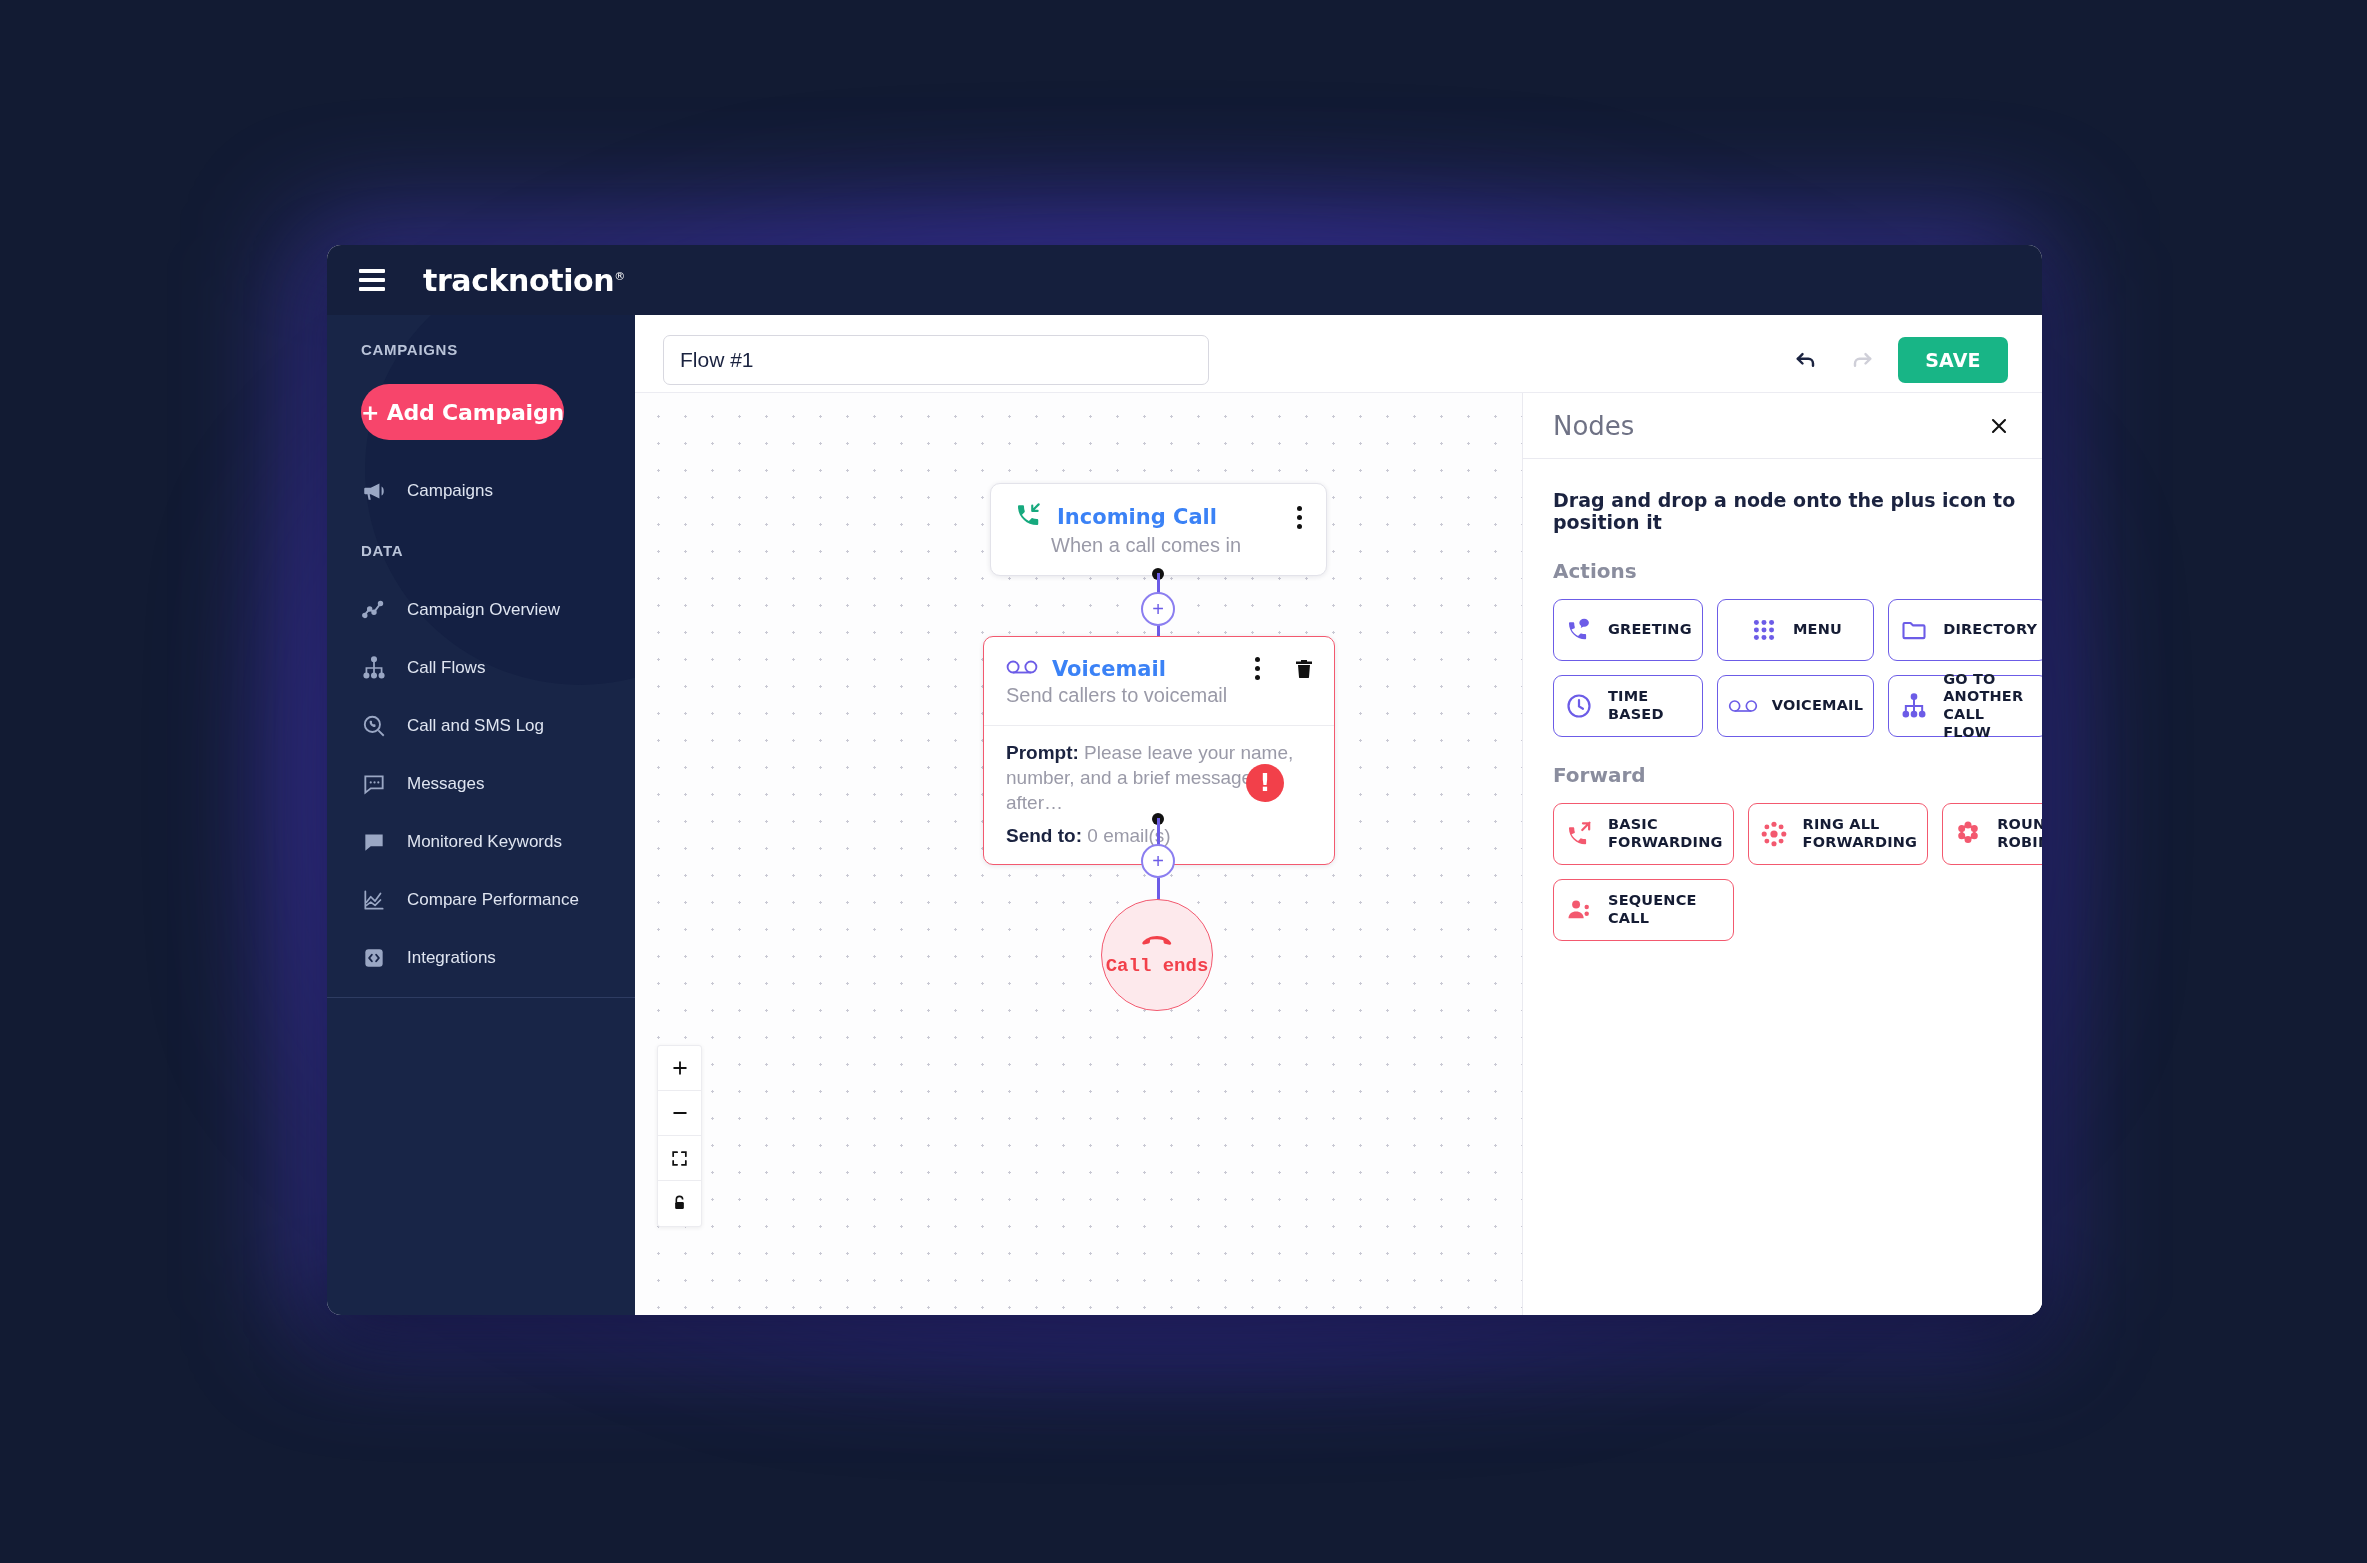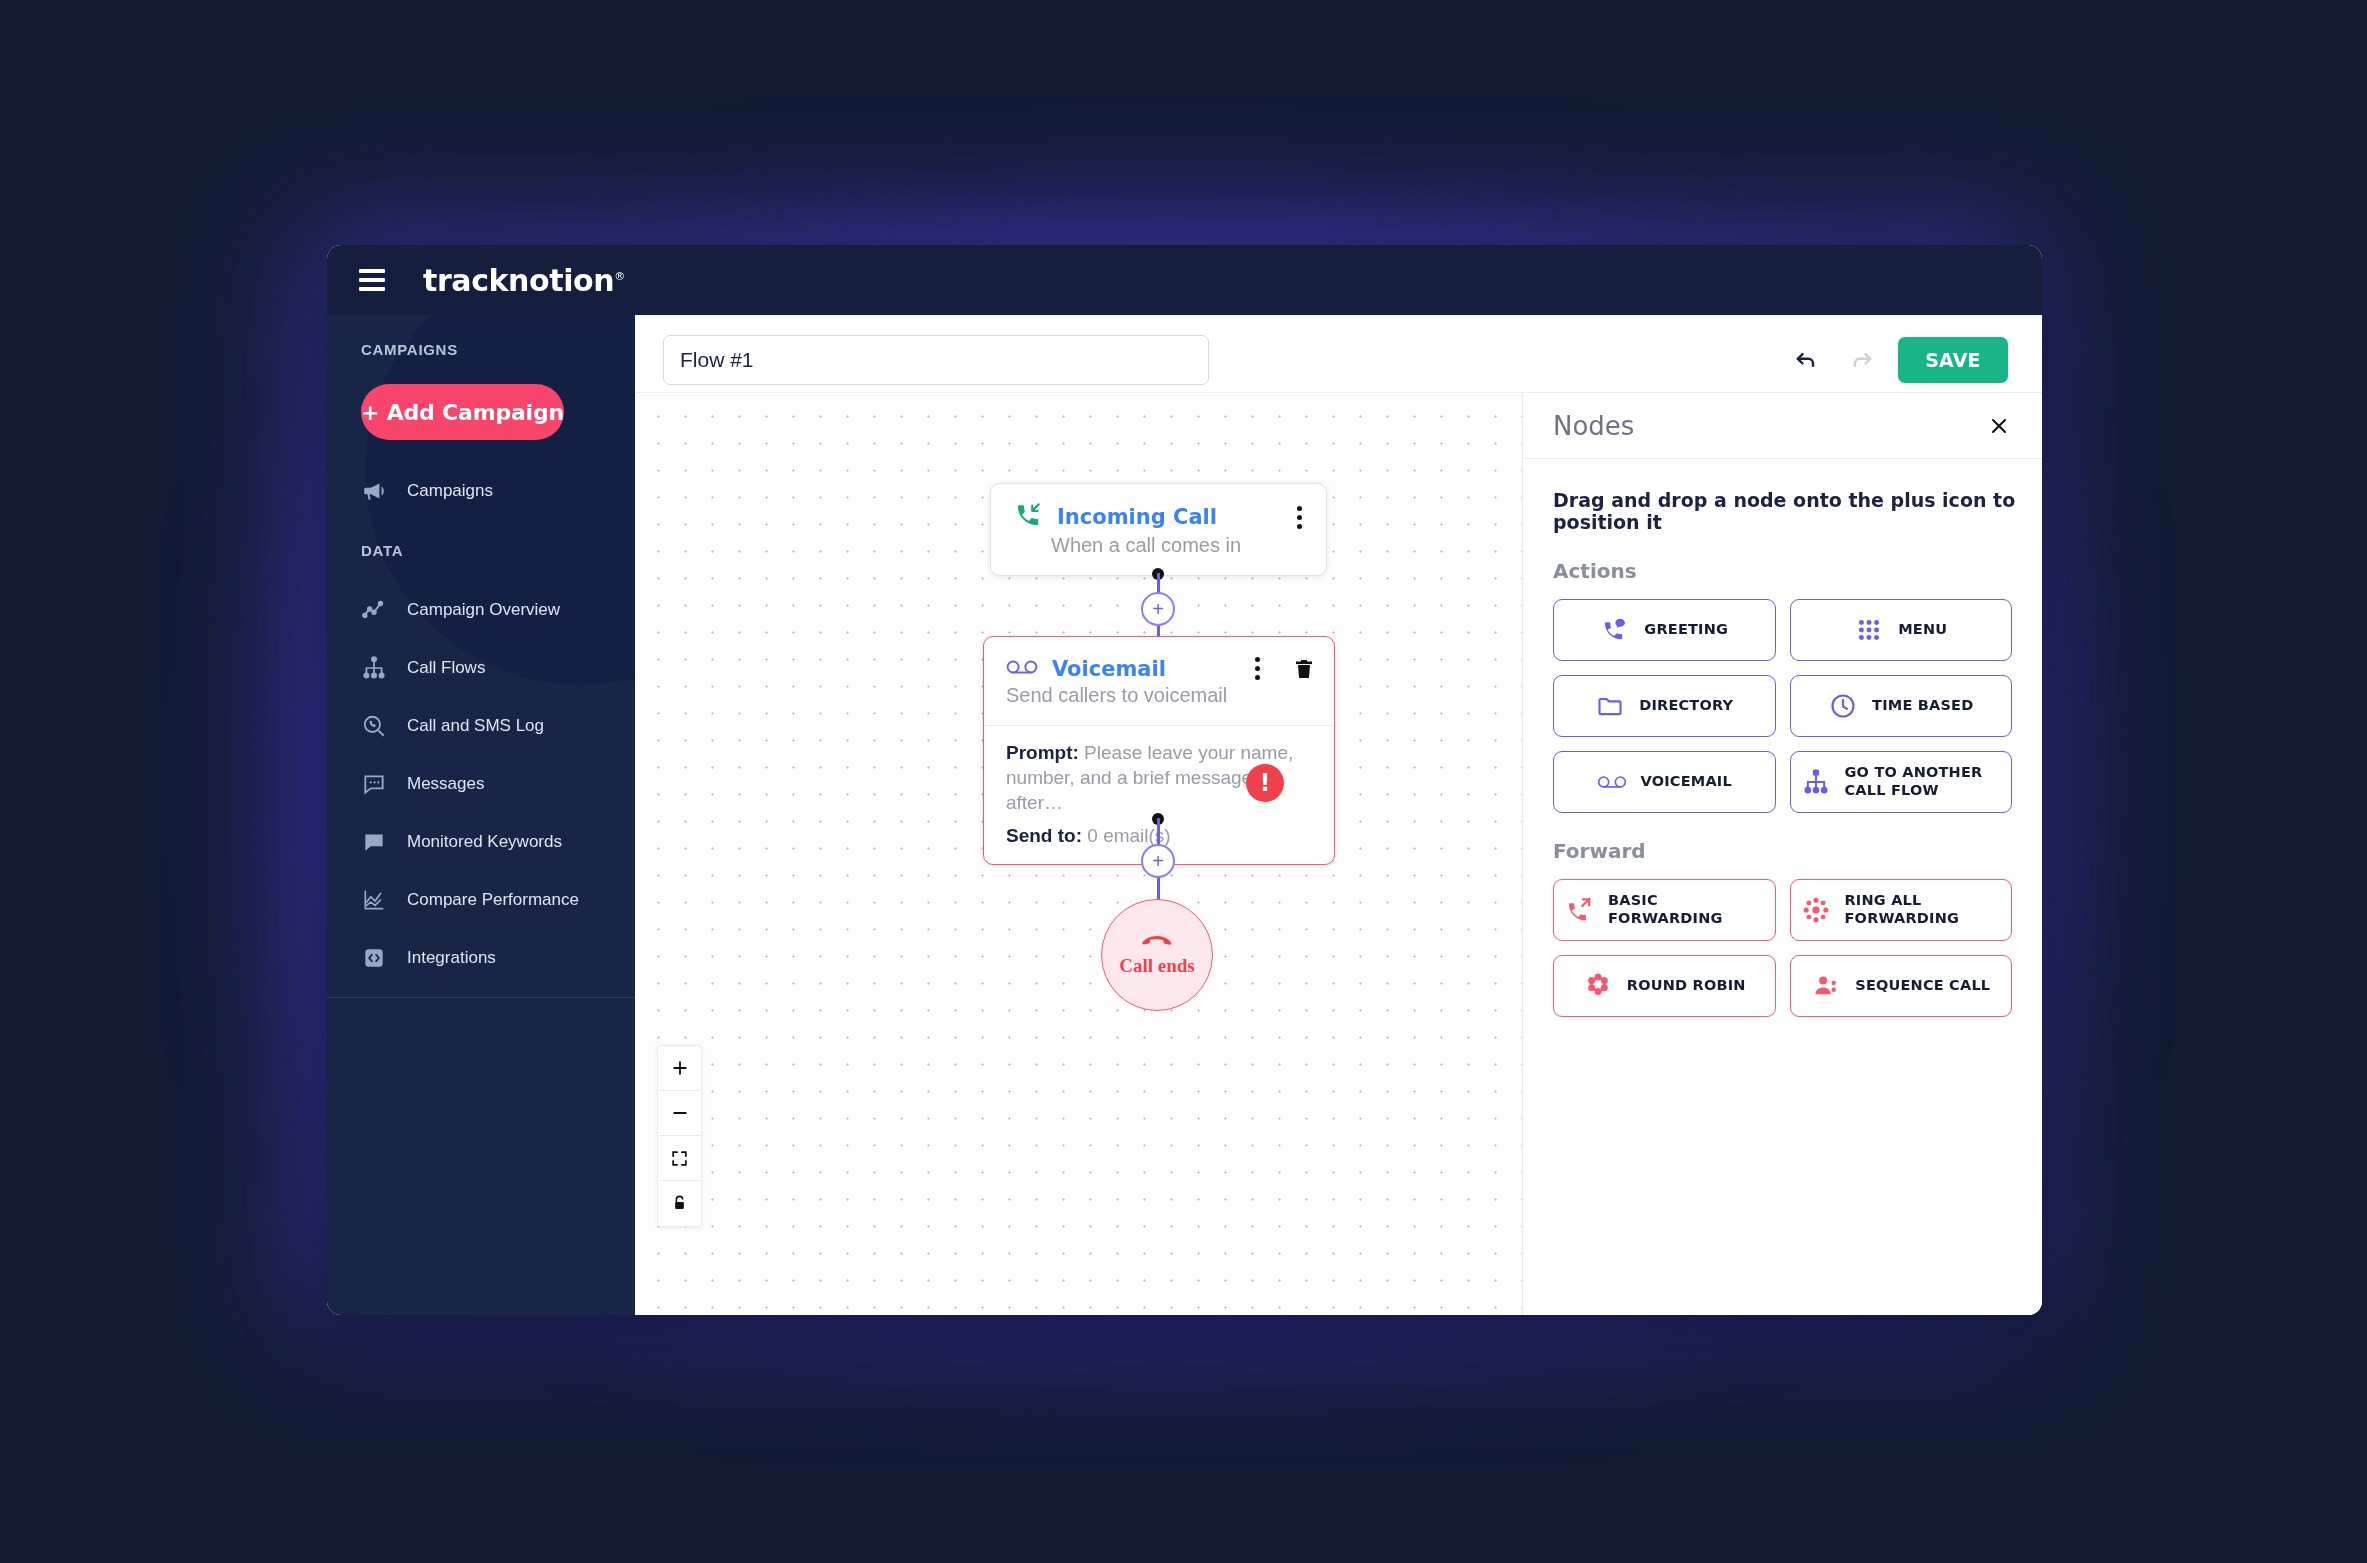--- a/index.html
+++ b/index.html
@@ -242,21 +242,21 @@
     left: 466px; top: 506px;
     width: 112px; height: 112px;
     border-radius: 50%;
     background: #fde9ec;
     border: 1.6px solid #f3596f;
     display: flex; flex-direction: column;
     align-items: center; justify-content: center;
     gap: 3px;
     z-index: 4;
   }
-  .call-ends span { color: #f2404a; font-size: 19px; font-weight: 700; font-family: Liberation Serif, serif; }
+  .call-ends span { color: #f2404a; font-size: 19px; font-weight: 700; font-family: Liberation Mono, monospace; }
 
   
   .zoom-ctl {
     position: absolute;
     left: 22px; bottom: 88px;
     width: 45px;
     background: #fff;
     border: 1px solid #ececf0;
     border-radius: 3px;
     z-index: 7;
@@ -284,21 +284,21 @@
     height: 66px;
     display: flex;
     align-items: center;
     padding: 0 28px 0 30px;
     border-bottom: 1px solid #eaeaf0;
   }
   .np-title { font-size: 26px; color: #6f7285; font-family: "DejaVu Sans", sans-serif; }
   .np-close { margin-left: auto; cursor: pointer; width: 30px; height: 30px; display: flex; align-items: center; justify-content: center; }
   .np-hint { font-size: 19px; font-weight: 700; color: #1b2340; padding: 30px 22px 0 30px; font-family: "DejaVu Sans", sans-serif; }
   .np-section { font-size: 20px; color: #8a8d9e; padding: 26px 30px 0 30px; font-weight: 700; font-family: "DejaVu Sans", sans-serif; }
-  .np-grid { display: grid; grid-template-columns: 1fr 1fr; gap: 14px; padding: 16px 30px 0 30px; }
+  .np-grid { display: grid; grid-template-columns: 1fr 1fr 1fr; gap: 14px; padding: 16px 30px 0 30px; }
   .np-item {
     height: 62px;
     border-radius: 9px;
     display: flex;
     align-items: center;
     justify-content: center;
     gap: 14px;
     cursor: pointer;
     background: #fff;
     padding: 0 10px;

